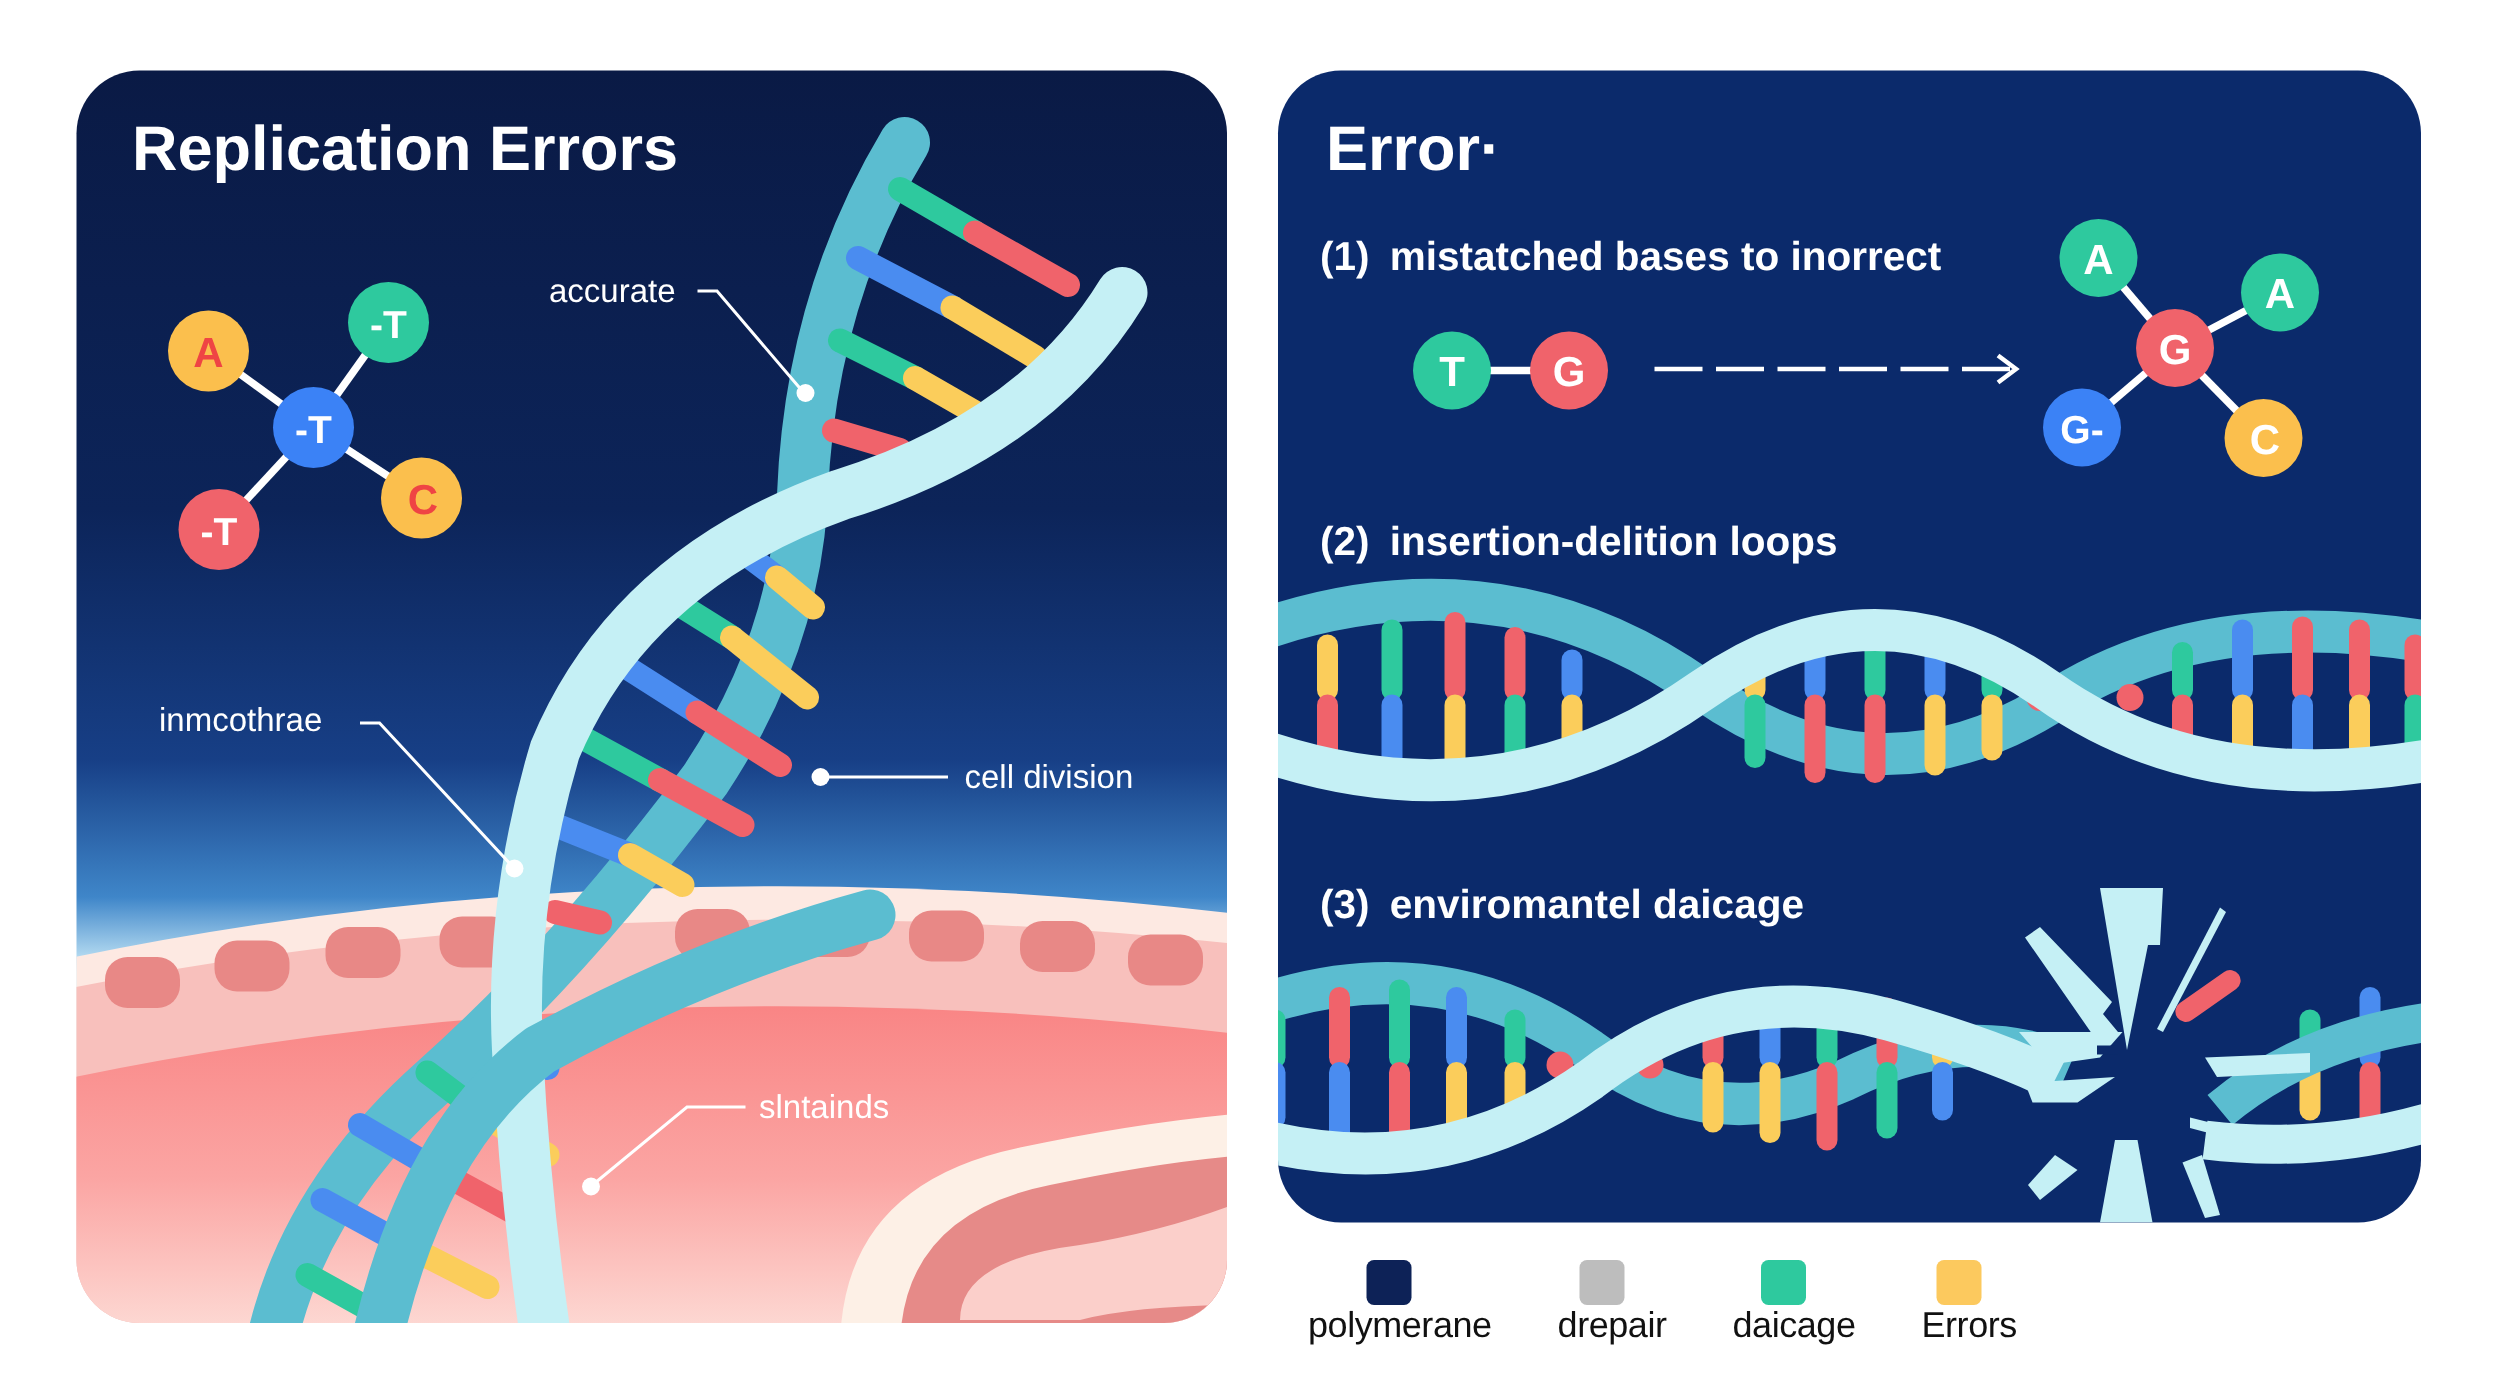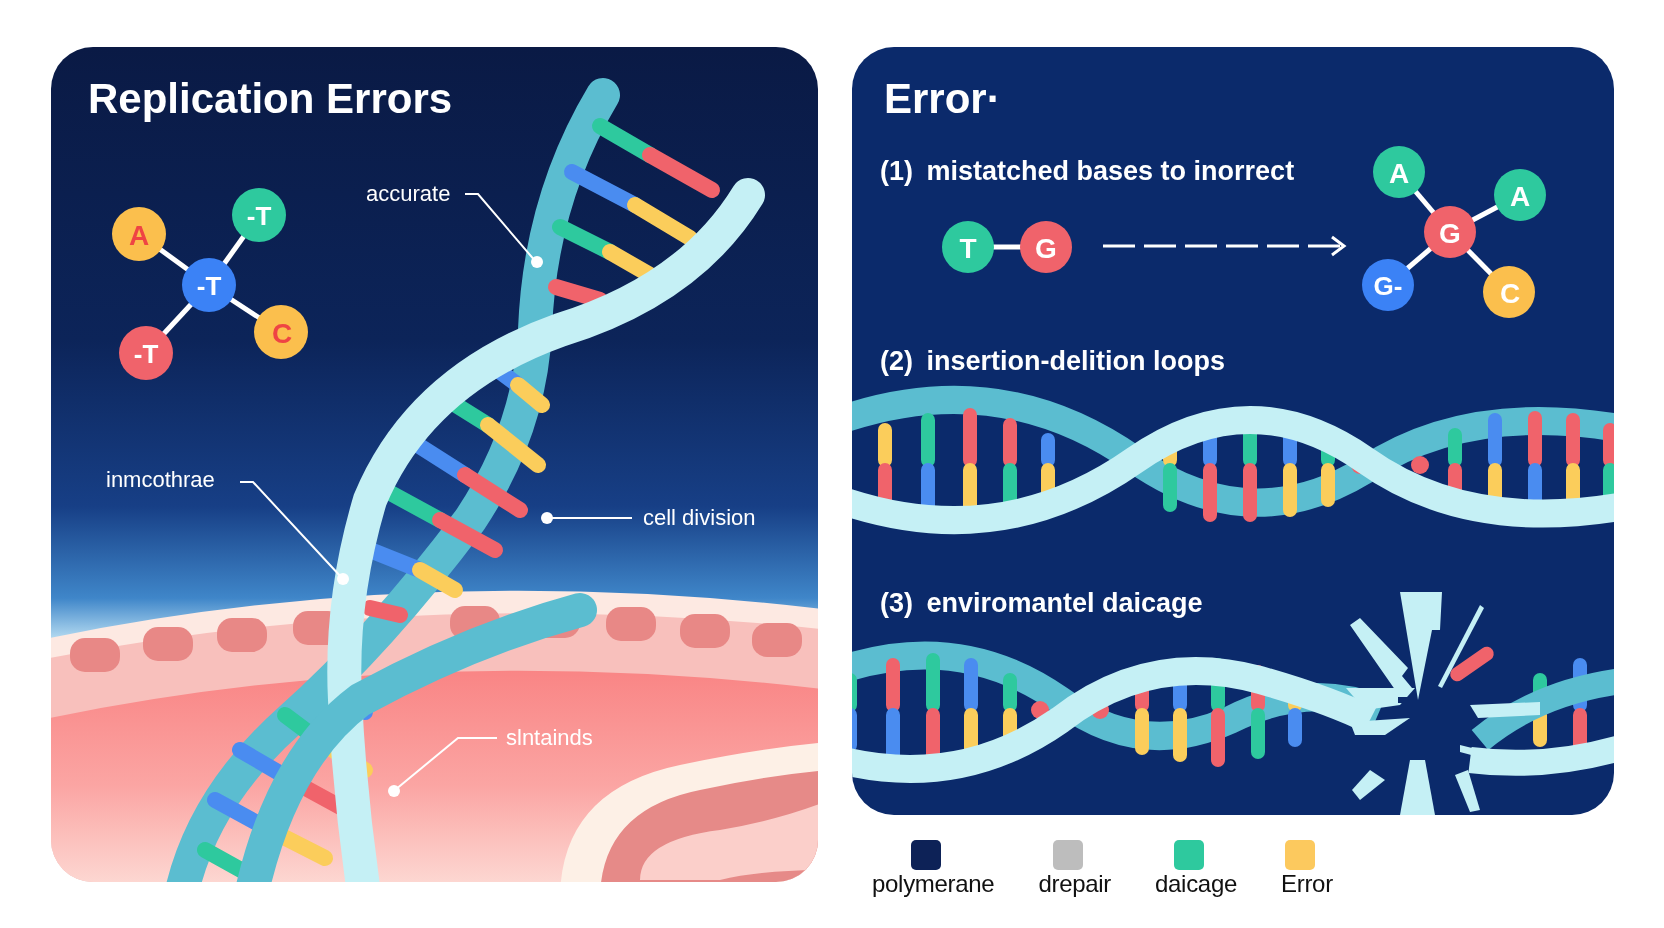--- a/index.html
+++ b/index.html
@@ -300,15 +300,15 @@
   <div class="legend-item">
     <div class="legend-swatch" style="background:#bdbdbd"></div>
     <span class="legend-label">drepair</span>
   </div>
   <div class="legend-item">
     <div class="legend-swatch" style="background:#2ec99e"></div>
     <span class="legend-label">daicage</span>
   </div>
   <div class="legend-item">
     <div class="legend-swatch" style="background:#fcc95e"></div>
-    <span class="legend-label">Error</span>
+    <span class="legend-label">Errors</span>
   </div>
 </div>
 
 </body></html>

